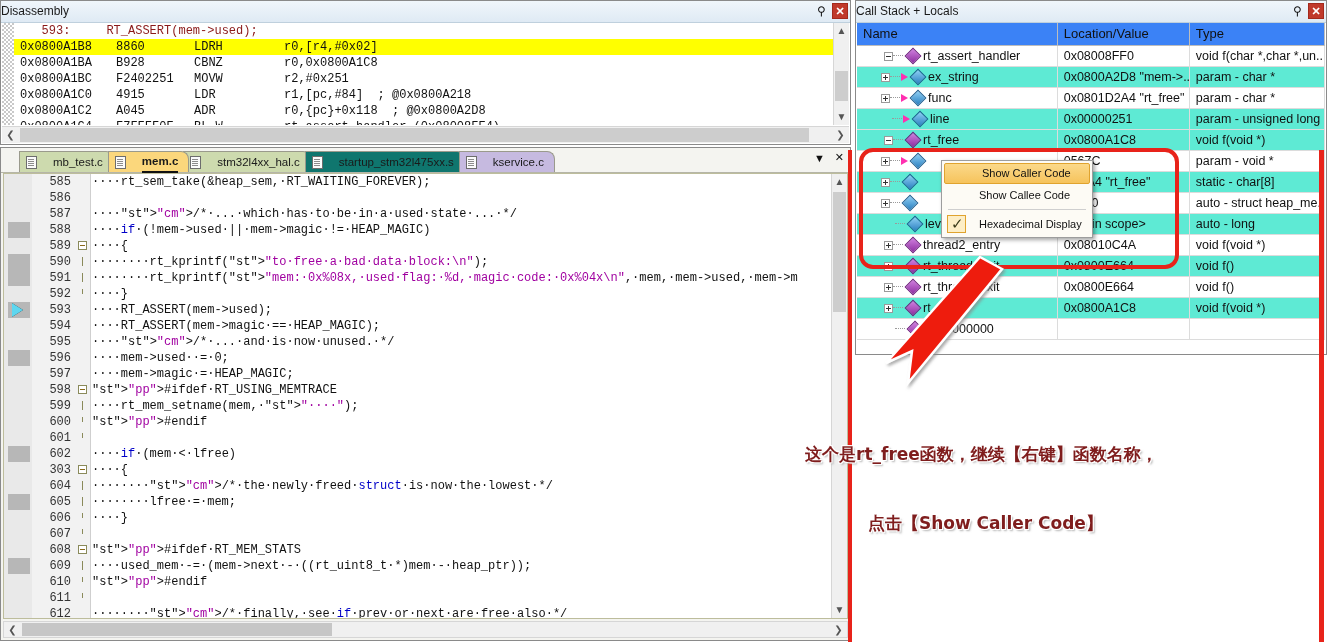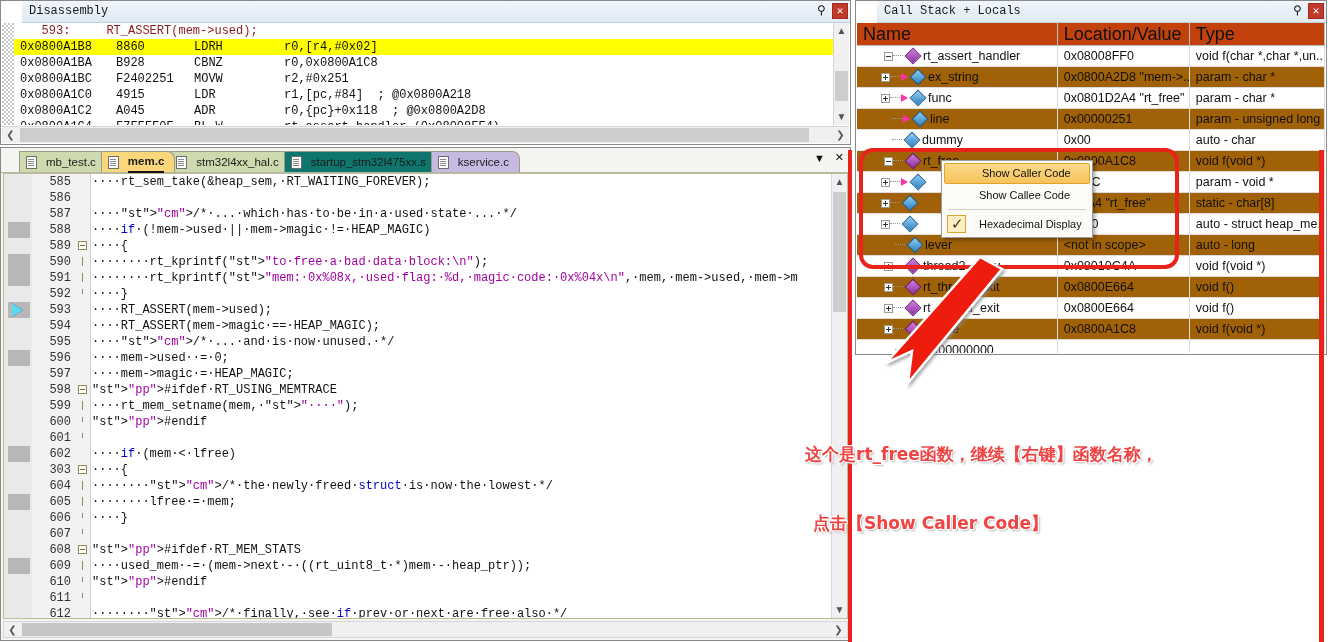--- a/index.html
+++ b/index.html
@@ -13,23 +13,22 @@
   }
   .app{position:absolute;inset:0;background:#ffffff;}
 
   
   .panel{position:absolute;background:#ffffff;border:1px solid #9a9a9a;box-sizing:border-box;}
   .panel-title{
     height:21px;line-height:21px;
     background:linear-gradient(#f0f6fb,#dfeaf4);
     border-bottom:1px solid #bfd0dd;
     font-size:12px;color:#1a1a1a;
-    padding-left:7px;position:relative;
-    font-family:Liberation Mono, monospace;
-    margin-left:21px;
+    position:relative;
+    font-family:Liberation Sans, sans-serif;
   }
   .panel-title .btns{position:absolute;right:2px;top:2px;display:flex;gap:3px;align-items:center;}
   .pin-btn{width:15px;height:16px;line-height:16px;text-align:center;font-size:12px;color:#111;}
   .close-btn{width:16px;height:16px;line-height:15px;text-align:center;background:#c0392b;color:#fff;font-size:11px;font-weight:bold;border:1px solid #a3291c;box-sizing:border-box;}
 
   
   #disasm{left:0;top:0;width:851px;height:145px;border:1px solid #8a8a8a;}
   .dis-body{position:absolute;left:1px;top:22px;right:1px;bottom:19px;background:#fff;overflow:hidden;}
   .dis-gutter{position:absolute;left:0;top:0;width:12px;bottom:0;
      background:repeating-conic-gradient(#c9c9c9 0% 25%, #ffffff 0% 50%) 0 0/4px 4px;}
@@ -51,21 +50,21 @@
   .hscroll .arr.l{left:0;}
   .hscroll .arr.r{right:0;}
   .hscroll .thumb{position:absolute;top:1px;bottom:1px;background:#cdcdcd;}
 
   
   #editor{left:0;top:147px;width:851px;height:494px;border:1px solid #8a8a8a;background:#f4f4f0;}
   .tabstrip{position:absolute;left:0;top:0;right:0;height:24px;background:#f4f4f0;border-bottom:1px solid #b6b6a8;}
   .tabs{position:absolute;left:18px;top:2px;display:flex;align-items:flex-end;height:22px;}
   .tab{
     height:20px;line-height:20px;
-    display:flex;align-items:center;gap:9px;
+    display:flex;align-items:center;gap:16px;
     padding:0 10px 0 6px;margin-right:-6px;
     font-size:11.5px;color:#1a1a1a;
     border:1px solid #9a9a8c;border-bottom:none;
     border-radius:0 8px 0 0;
     position:relative;
     font-family:"Liberation Sans",sans-serif;
   }
   .tab .doc{
     width:9px;height:11px;background:#fbfbfb;border:1px solid #6d6d6d;position:relative;flex:none;
   }
@@ -93,25 +92,25 @@
      font-family:"Liberation Mono",monospace;font-size:12px;line-height:16px;white-space:pre;color:#111;}
   .ed-code div{height:16px;}
   .kw{color:#0000c8;}
   .st{color:#a000a0;}
   .ed-vscroll{position:absolute;right:0;top:0;bottom:0;width:16px;background:#f0f0f0;border-left:1px solid #d6d6d6;box-sizing:border-box;}
   .ed-hscroll{position:absolute;left:2px;right:2px;bottom:2px;height:17px;background:#f0f0f0;border:1px solid #d6d6d6;box-sizing:border-box;}
 
   
   #callstack{left:855px;top:0;width:472px;height:355px;border:1px solid #8a8a8a;}
   .cs-table{position:absolute;left:1px;top:22px;right:1px;bottom:1px;overflow:hidden;background:#fff;}
-  .cs-head{display:flex;height:22px;line-height:22px;font-size:18px;color:#111;background:#c2410c;border-bottom:1px solid #bdbdbd;}
+  .cs-head{display:flex;height:22px;line-height:22px;font-size:13px;color:#111;background:#3b82f6;border-bottom:1px solid #bdbdbd;}
   .cs-head div{padding-left:6px;box-sizing:border-box;border-right:1px solid #bdbdbd;}
   .cs-row{display:flex;height:20px;line-height:20px;font-size:12.5px;color:#111;border-bottom:1px solid #dcdcdc;}
   .cs-row > div{padding-left:6px;box-sizing:border-box;border-right:1px solid #dcdcdc;overflow:hidden;white-space:nowrap;}
-  .cs-row.alt{background:#a16207;}
+  .cs-row.alt{background:#5eead4;}
   .c-name{width:202px;}
   .c-val{width:133px;}
   .c-type{width:136px;}
   .nm-wrap{display:flex;align-items:center;height:20px;padding-left:21px;}
   .tree-pm{width:9px;height:9px;border:1px solid #9a9a9a;background:#fff;position:relative;box-sizing:border-box;flex:none;}
   .tree-pm:before{content:"";position:absolute;left:1px;top:3px;width:5px;height:1px;background:#333;}
   .tree-pm.plus:after{content:"";position:absolute;left:3px;top:1px;width:1px;height:5px;background:#333;}
   .dots{width:10px;height:1px;border-top:1px dotted #9a9a9a;flex:none;}
   .gem{width:10px;height:10px;flex:none;transform:rotate(45deg);margin:0 4px;}
   .gem.purple{background:linear-gradient(135deg,#d17fe0,#8e2fa0);border:1px solid #6d1d7d;}
@@ -125,23 +124,23 @@
   .ctxsep{height:1px;background:#cfcfcf;margin:3px 6px;}
   .ctxcheck{position:absolute;left:5px;top:2px;width:19px;height:18px;background:#fdeec6;border:1px solid #e0a32e;box-sizing:border-box;}
   .ctxcheck:after{content:"✓";position:absolute;left:3px;top:-3px;font-size:15px;color:#3a3a1a;}
 
   
   .redbox{position:absolute;left:859px;top:148px;width:312px;height:113px;border:4px solid #e8231a;border-radius:14px;z-index:50;pointer-events:none;}
   .redstrip{position:absolute;left:1319px;top:150px;width:5px;height:492px;background:#e8231a;z-index:50;}
   .redstrip2{position:absolute;left:848px;top:150px;width:4px;height:492px;background:#e8231a;z-index:50;}
 
   .annot{position:absolute;left:805px;top:397px;z-index:55;
-     font-family:"DejaVu Sans",sans-serif;font-weight:bold;font-size:17px;color:#ef4444;
+     font-family:"DejaVu Sans",sans-serif;font-weight:bold;font-size:17px;color:#7f1d1d;
      line-height:23px;white-space:pre;
-     text-shadow:1px 1px 0 #ffffff,-1px -1px 0 #ffffff,1px -1px 0 #ffffff,-1px 1px 0 #ffffff,2px 2px 2px rgba(120,120,120,.55);}
+     text-shadow:1px 1px 0 #ffffff,-1px -1px 0 #ffffff,1px -1px 0 #ffffff,-1px 1px 0 #ffffff,2px 2px 2px rgba(120,120,120,.55);text-align:center;}
   .arrowsvg{position:absolute;left:860px;top:255px;z-index:54;}
 </style>
 </head>
 <body>
 
 <div class="app">
 
   <div class="panel" id="disasm">
     <div class="panel-title">
       <span>Disassembly</span>
@@ -329,32 +328,20 @@
                 <span style="width: 11px; flex: 0 0 auto;"></span>
                 <span class="dots"></span>
                 <span class="arrow-pink"></span>
                 <span class="gem blue"></span>
                 <span>line</span>
               </div>
             </div>
             <div class="c-val">0x00000251</div>
             <div class="c-type">param - unsigned long</div>
           </div>
-          <div class="cs-row">
-            <div class="c-name">
-              <div class="nm-wrap" style="padding-left: 18px;">
-                <span style="width: 11px; flex: 0 0 auto;"></span>
-                <span class="dots"></span>
-                <span class="gem blue"></span>
-                <span>dummy</span>
-              </div>
-            </div>
-            <div class="c-val">0x00</div>
-            <div class="c-type">auto - char</div>
-          </div>
           <div class="cs-row alt">
             <div class="c-name">
               <div class="nm-wrap">
                 <span class="tree-pm"></span>
                 <span class="dots"></span>
                 <span class="gem purple"></span>
                 <span>rt_free</span>
               </div>
             </div>
             <div class="c-val">0x0800A1C8</div>

